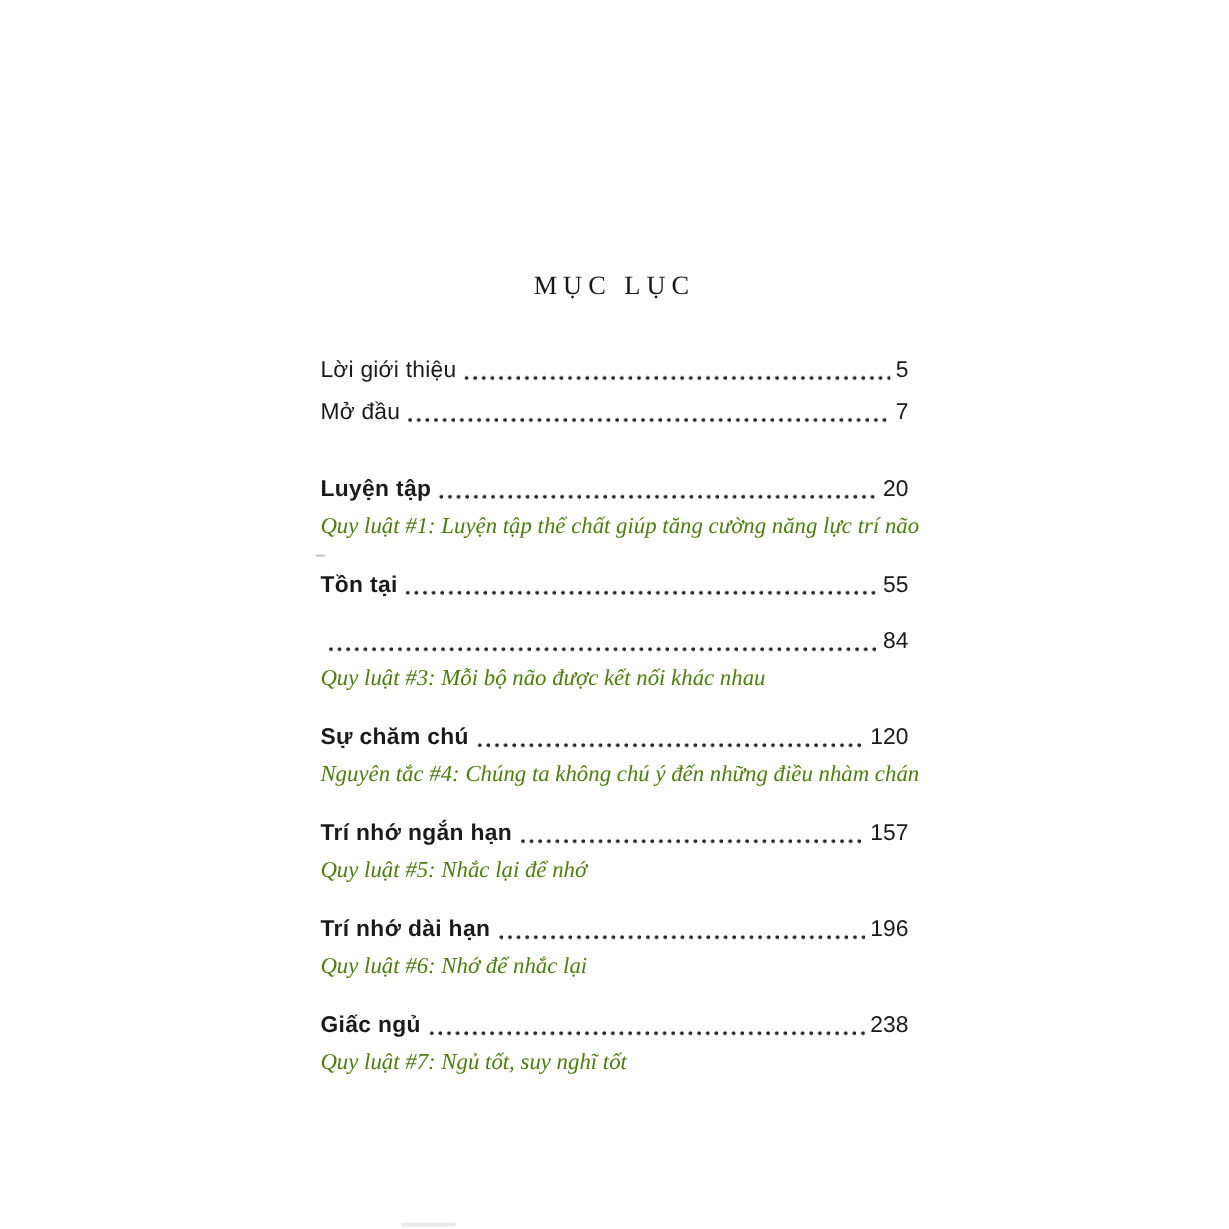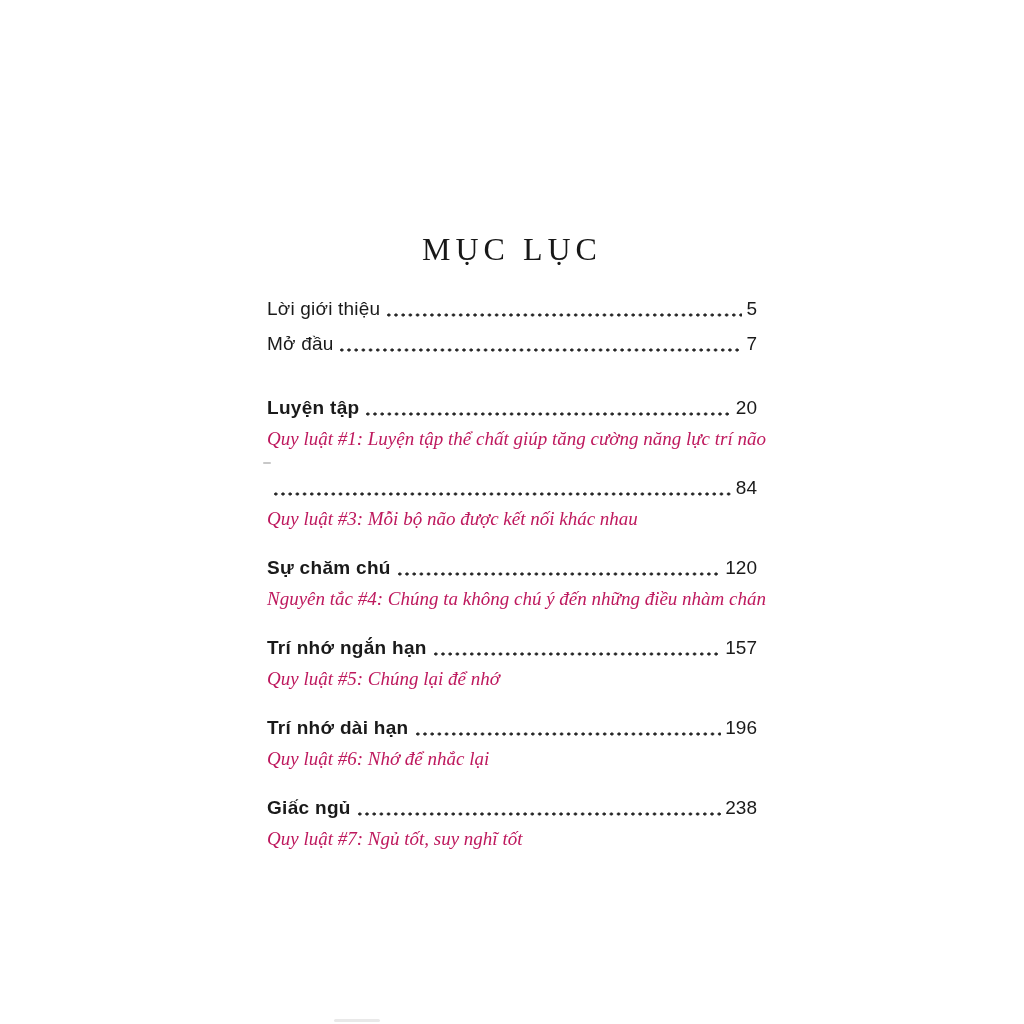--- a/index.html
+++ b/index.html
@@ -13,21 +13,21 @@
     color: #1b1b1b;
   }
   .title {
     position: absolute;
     top: 210px;
     left: 0;
     right: 0;
     text-align: center;
     font-family: "Liberation Serif", serif;
     font-weight: 400;
-    font-size: 32px;
+    font-size: 22px;
     letter-spacing: 5px;
     color: #171717;
   }
   .toc {
     position: absolute;
     left: 267px;
     top: 296px;
     width: 490px;
   }
   .row {
@@ -61,21 +61,21 @@
   .fm-row + .fm-row { margin-top: 9px; }
   .chapters { margin-top: 38px; }
   .chapter { margin-bottom: 21px; }
   .subtitle {
     margin-top: 3px;
     font-family: "Liberation Serif", serif;
     font-style: italic;
     font-size: 19px;
     line-height: 30px;
     white-space: nowrap;
-    color: #be185d;
+    color: #4d7c0f;
   }
   .artifact-dash {
     position: absolute;
     left: 263px;
     top: 462px;
     width: 8px;
     height: 2px;
     background: #9a9a9a;
     opacity: 0.55;
     border-radius: 1px;
@@ -115,20 +115,25 @@
   <div class="chapter">
     <div class="row">
       <span class="label bold">Luyện tập</span>
       <span class="leader"></span>
       <span class="pagenum">20</span>
     </div>
     <div class="subtitle">Quy luật #1: Luyện tập thể chất giúp tăng cường năng lực trí não</div>
   </div>
 
   <div class="chapter">
+    <div class="row">
+      <span class="label bold">Tồn tại</span>
+      <span class="leader"></span>
+      <span class="pagenum">55</span>
+    </div>
   </div>
 
   <div class="chapter">
     <div class="row">
       <span class="leader"></span>
       <span class="pagenum">84</span>
     </div>
     <div class="subtitle">Quy luật #3: Mỗi bộ não được kết nối khác nhau</div>
   </div>
 
@@ -140,21 +145,21 @@
     </div>
     <div class="subtitle">Nguyên tắc #4: Chúng ta không chú ý đến những điều nhàm chán</div>
   </div>
 
   <div class="chapter">
     <div class="row">
       <span class="label bold">Trí nhớ ngắn hạn</span>
       <span class="leader"></span>
       <span class="pagenum">157</span>
     </div>
-    <div class="subtitle">Quy luật #5: Chúng lại để nhớ</div>
+    <div class="subtitle">Quy luật #5: Nhắc lại để nhớ</div>
   </div>
 
   <div class="chapter">
     <div class="row">
       <span class="label bold">Trí nhớ dài hạn</span>
       <span class="leader"></span>
       <span class="pagenum">196</span>
     </div>
     <div class="subtitle">Quy luật #6: Nhớ để nhắc lại</div>
   </div>

